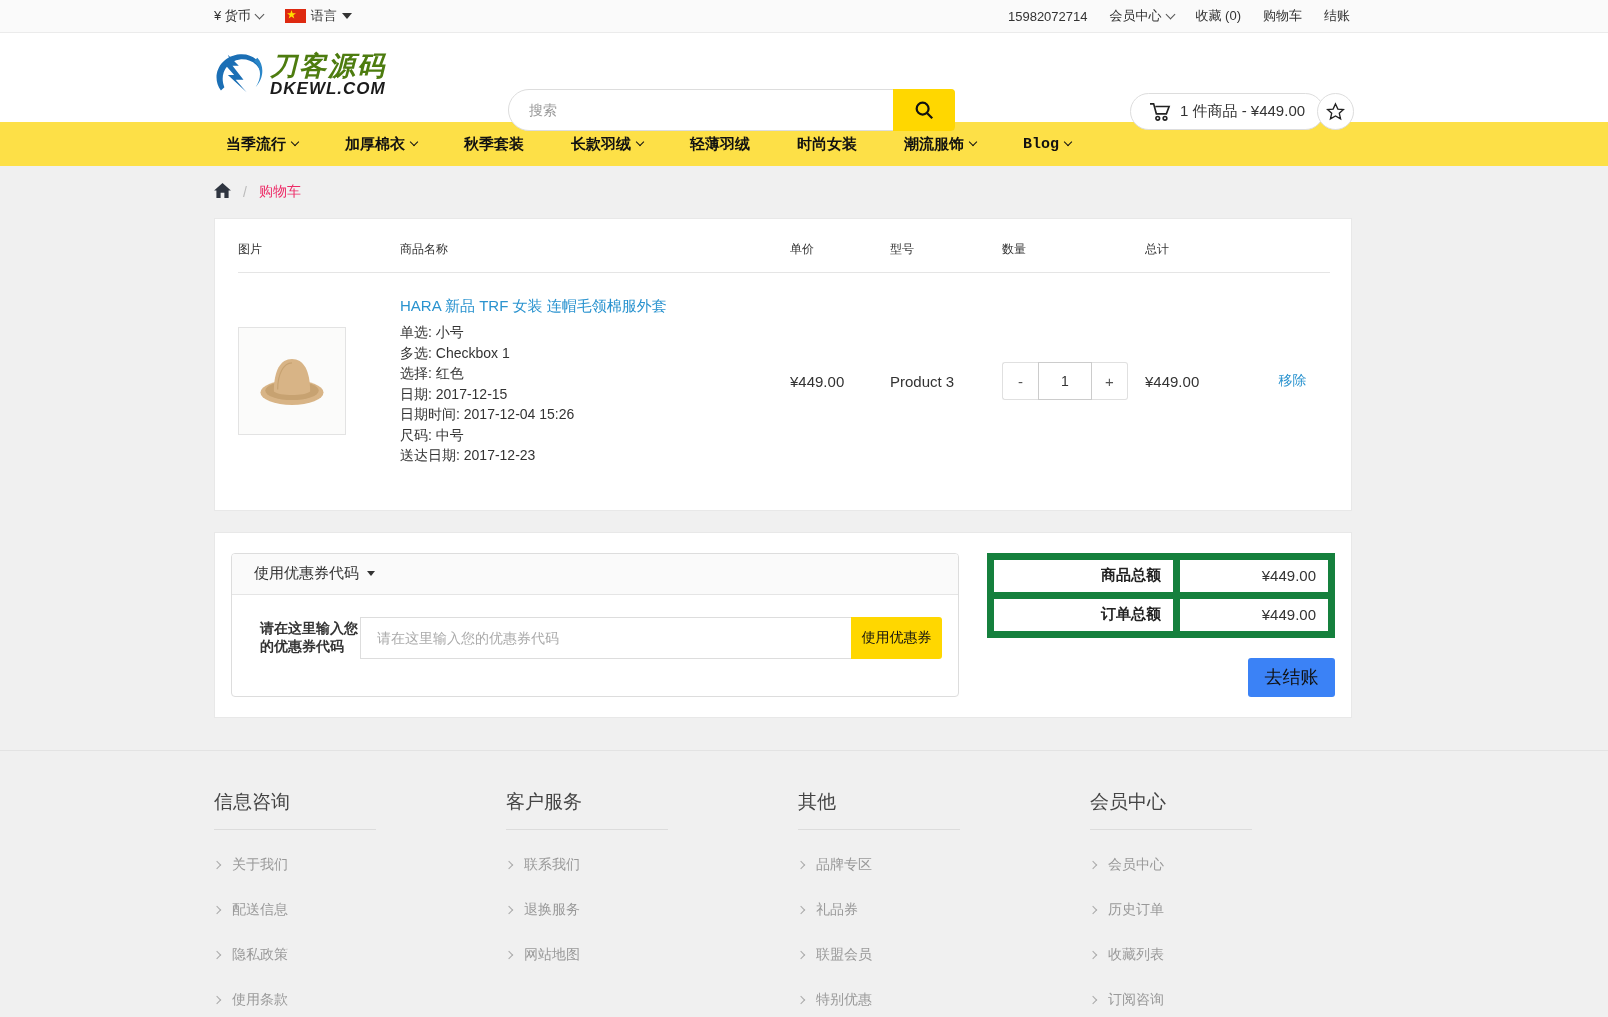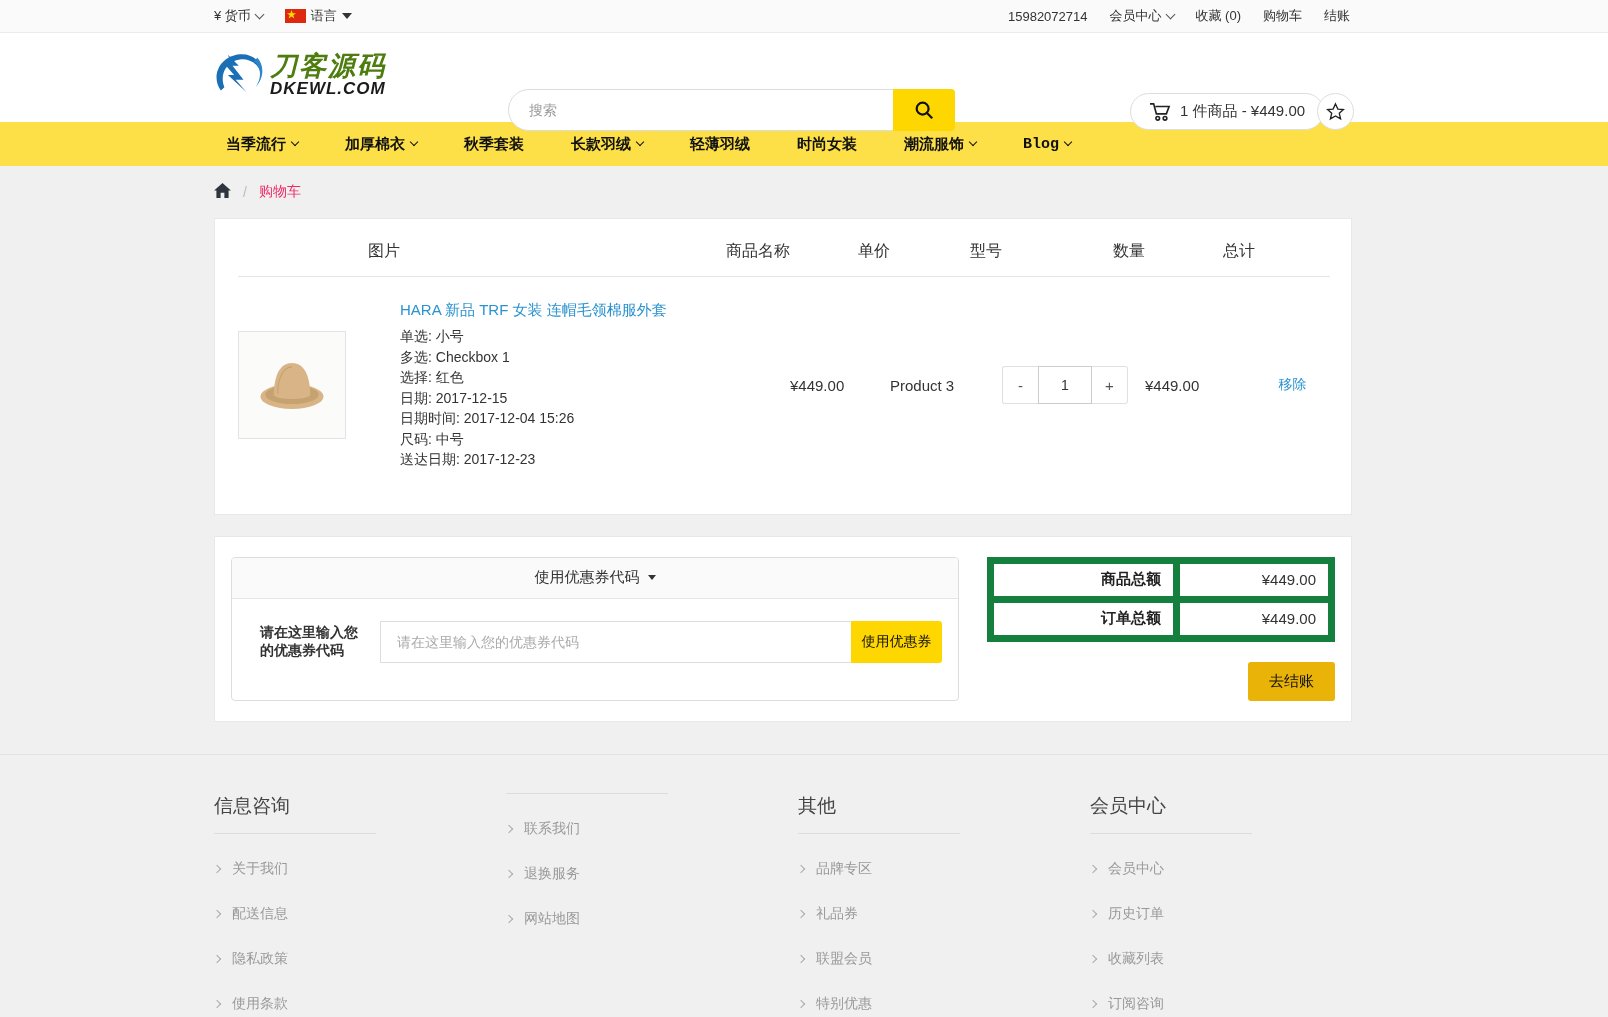--- a/index.html
+++ b/index.html
@@ -44,57 +44,57 @@
 
   
   .main { background:#f0f0f0; padding-bottom:32px; }
   .breadcrumb { height:52px; display:flex; align-items:center; padding-left:214px; gap:12px; font-size:14px; }
   .bc-sep { color:#bbb; }
   .bc-current { color:#ed2d68; }
 
   .panel { width:1138px; margin:0 auto 0 214px; background:#fff; border:1px solid #e8e8e8; }
   .cart-panel { padding:6px 23px 20px 23px; min-height:279px; }
   table.cart { width:1092px; border-collapse:collapse; table-layout:fixed; }
-  table.cart th { font-size:16px; font-weight:normal; color:#333; text-align:right; padding:16px 0 14px 0;
+  table.cart th { font-size:12px; font-weight:normal; color:#333; text-align:left; padding:16px 0 14px 0;
     border-bottom:1px solid #e5e5e5; }
   table.cart td { vertical-align:middle; padding:24px 0; font-size:14px; }
   .col-img{width:162px}.col-name{width:390px}.col-price{width:100px}.col-model{width:112px}
   .col-qty{width:143px}.col-total{width:110px}.col-act{width:75px}
   .pad6{padding-left:6px}.pad13{padding-left:13px}.pad18{padding-left:18px}
   .thumb { width:108px; height:108px; border:1px solid #e3e3e3; background:#fbfbfa; display:flex;
     align-items:center; justify-content:center; cursor:pointer; }
   .p-title { font-size:15px; color:#2a93cf; display:inline-block; margin-bottom:6px; }
   .p-attr { font-size:14px; color:#333; line-height:20.5px; }
   .qty-box { display:flex; align-items:stretch; height:38px; }
   .qty-btn { width:36px; border:1px solid #e0e0e0; background:#fff; color:#555; font-size:15px; cursor:pointer; }
   .qty-btn.minus { border-radius:3px 0 0 3px; border-right:none; }
   .qty-btn.plus { border-radius:0 3px 3px 0; border-left:none; }
   .qty-input { width:54px; border:1px solid #ccc; text-align:center; font-size:14px; color:#333; outline:none; font-family:inherit; }
   .remove-link { color:#2a93cf; font-size:14px; }
 
   .panel2 { margin-top:21px; padding:20px 16px; display:flex; justify-content:space-between; min-height:185px; }
   .coupon { width:728px; border:1px solid #ddd; border-radius:4px; overflow:hidden; }
   .coupon-head { height:41px; background:#fafafa; border-bottom:1px solid #e5e5e5; display:flex; align-items:center;
-    padding:0 22px; gap:8px; font-size:15px; color:#333; cursor:pointer;justify-content:center; }
+    padding:0 22px; gap:8px; font-size:15px; color:#333; cursor:pointer; }
   .coupon-head .tri-down { border-top-color:#333; border-left-width:4px; border-right-width:4px; border-top-width:5px; }
-  .coupon-body { display:flex; padding:22px 16px 22px 28px; gap:20px; }
+  .coupon-body { display:flex; padding:22px 16px 22px 28px; }
   .coupon-label { width:100px; font-size:14px; font-weight:bold; color:#333; line-height:18px; padding-top:2px; }
   .coupon-field { flex:1; display:flex; }
   .coupon-field input { flex:1; height:42px; border:1px solid #ddd; border-right:none; padding:0 16px; font-size:14px;
     color:#333; outline:none; font-family:inherit; }
   .coupon-field input::placeholder { color:#aaa; }
   .coupon-apply { width:91px; height:42px; background:#ffd700; border:none; font-size:14px; color:#111;
     cursor:pointer; border-radius:0 3px 3px 0; font-family:inherit; }
 
   .totals-wrap { width:348px; display:flex; flex-direction:column; align-items:flex-end; }
   table.totals { width:348px; border-collapse:collapse; }
   table.totals td { border:7px solid #15803d; height:39px; text-align:right; padding:0 12px; font-size:15px; }
   table.totals td.t-label { font-weight:bold; color:#222; width:186px; }
-  .checkout-btn { margin-top:20px; width:87px; height:39px; background:#eab308; border:none; border-radius:3px;
-    font-size:15px; color:#111; cursor:pointer; font-family:inherit; }
+  .checkout-btn { margin-top:20px; width:87px; height:39px; background:#3b82f6; border:none; border-radius:3px;
+    font-size:18px; color:#111; cursor:pointer; font-family:inherit; }
 
   
   .footer { background:#f0f0f0; border-top:1px solid #e3e3e3; padding:38px 0 0 214px; height:282px; display:flex; }
   .f-col { width:292px; }
   .f-title { font-size:19px; color:#444; padding-bottom:14px; }
   .f-rule { width:162px; border-bottom:1px solid #dcdcdc; margin-bottom:26px; }
   .f-link { display:flex; align-items:center; gap:12px; margin-bottom:27px; font-size:14px; color:#999; }
   .f-chev { display:inline-block; width:6px; height:6px; border-right:1px solid #aaa; border-bottom:1px solid #aaa;
     transform:rotate(-45deg); }
 </style>
@@ -322,20 +322,21 @@
     <a class="f-link">
         <span class="f-chev"></span>
         <span>隐私政策</span>
       </a>
     <a class="f-link">
         <span class="f-chev"></span>
         <span>使用条款</span>
       </a>
   </div>
   <div class="f-col">
+    <div class="f-title">客户服务</div>
     <div class="f-rule"></div>
     <a class="f-link">
         <span class="f-chev"></span>
         <span>联系我们</span>
       </a>
     <a class="f-link">
         <span class="f-chev"></span>
         <span>退换服务</span>
       </a>
     <a class="f-link">

